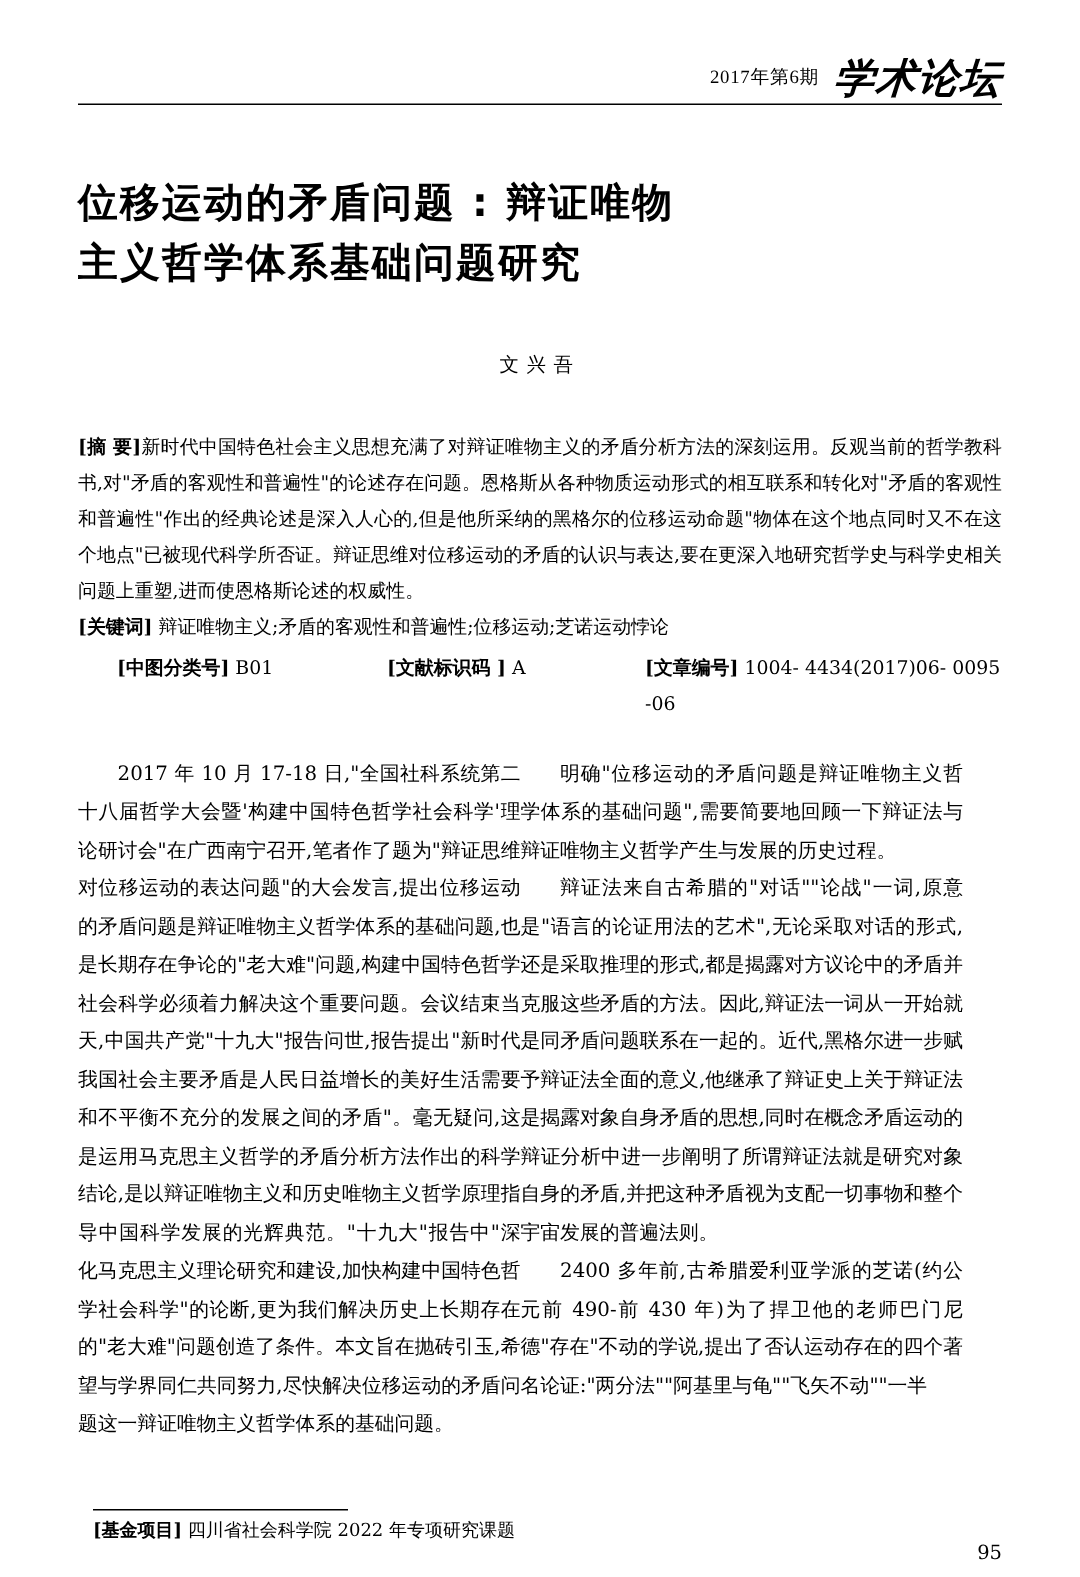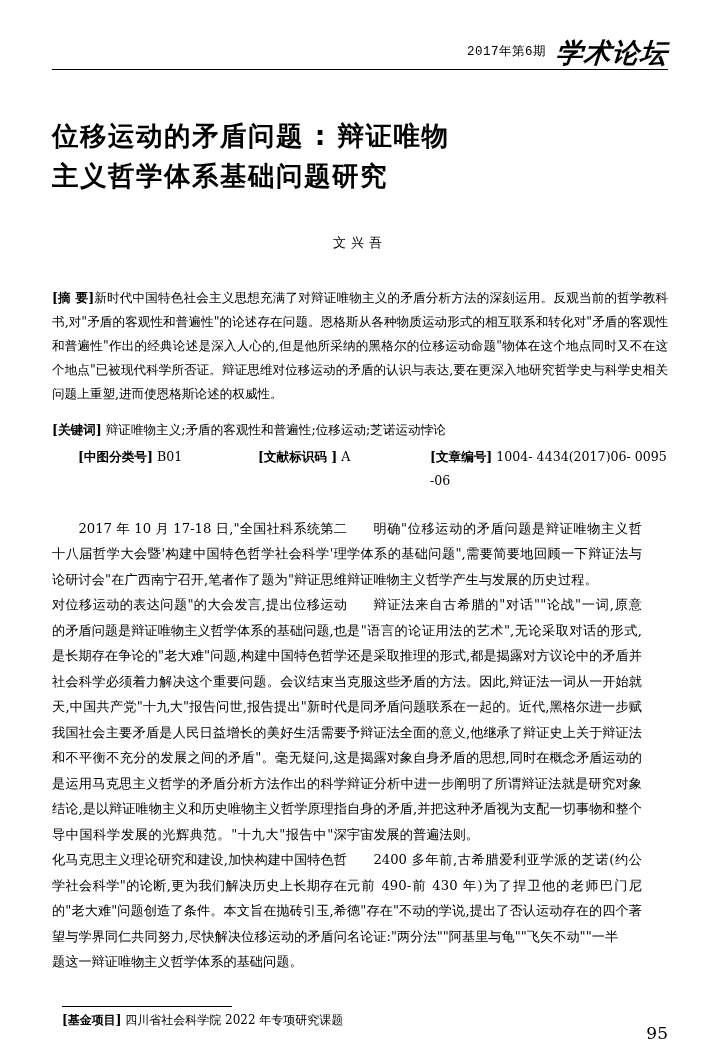--- a/index.html
+++ b/index.html
@@ -26,21 +26,21 @@
   
   .header {
     display: flex;
     align-items: flex-end;
     justify-content: flex-end;
     gap: 10px;
     padding-top: 22px;
     height: 44px;
   }
   .issue-line {
-    font-family: Liberation Mono, monospace;
+    font-family: Liberation Serif, serif;
     font-size: 12.5px;
     letter-spacing: 0.5px;
     padding-bottom: 6px;
     white-space: nowrap;
     text-align: right;
   }
   .journal-logo {
     font-family: "DejaVu Serif", "Liberation Serif", serif;
     font-size: 27px;
     font-weight: bold;
@@ -86,21 +86,21 @@
   }
   .abs-block .lbl {
     font-weight: bold;
   }
   .abs-body { text-indent: 0; }
   .kw-line, .author-info, .meta-row {
     font-family: "DejaVu Serif", "Liberation Serif", serif;
     font-size: 12.6px;
     line-height: 1.95;
   }
-  .kw-line { margin-top: 12px; }
+  .kw-line { margin-top: 0; }
   .author-info { margin-top: 1px; padding-left: 26px; }
   .meta-row {
     margin-top: 2px;
     display: flex;
     padding-left: 26px;
   }
   .meta-row .m1 { width: 180px; }
   .meta-row .m2 { width: 172px; }
   .meta-row .m3 { flex: 1; }
   .lbl-b { font-weight: bold; }
@@ -148,21 +148,21 @@
     border: none;
     border-top: 1px solid #000;
     width: 170px;
     margin: 0 0 5px 10px;
   }
   .page-num {
     position: absolute;
     right: 0;
     bottom: -14px;
     font-family: "DejaVu Serif", "Liberation Serif", serif;
-    font-size: 17px;
+    font-size: 13px;
   }
 </style>
 </head>
 <body>
 
 <div class="page">
 
   <div class="header">
     <div class="issue-line">2017年第6期</div>
     <div class="journal-logo">学术论坛</div>

